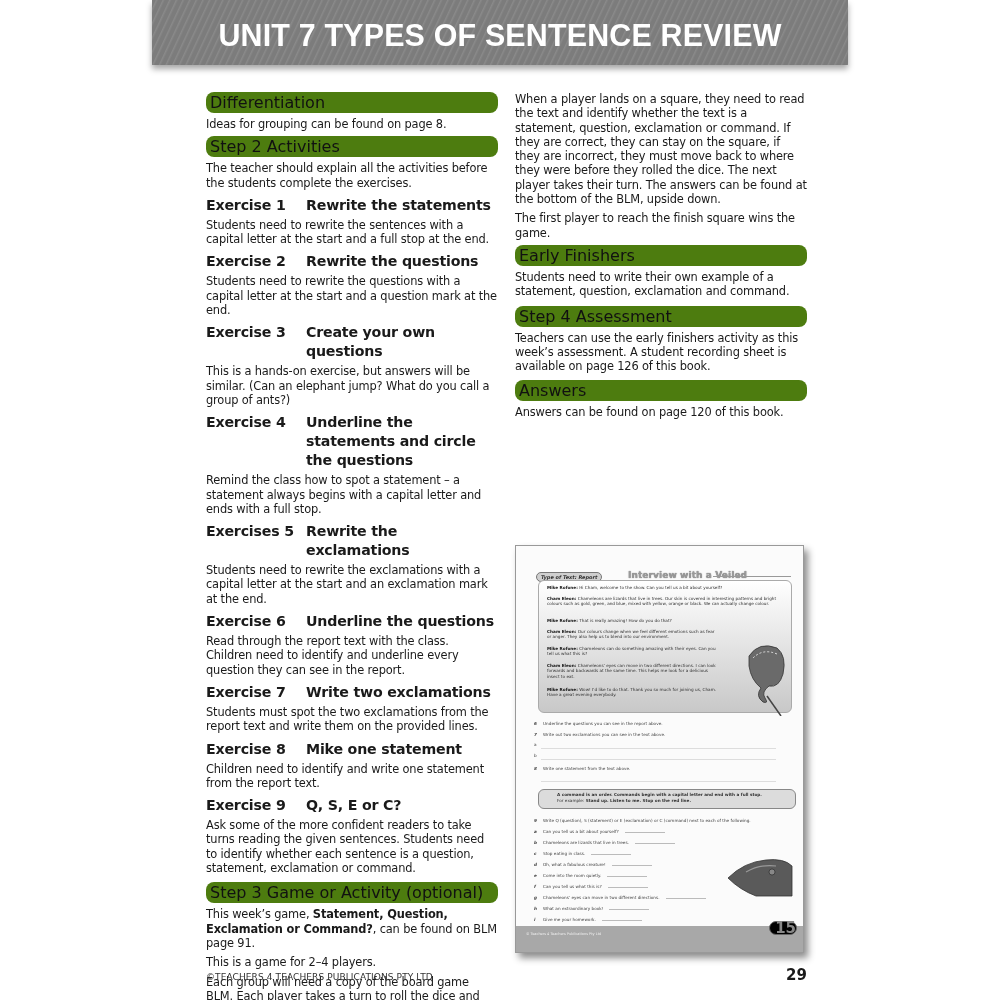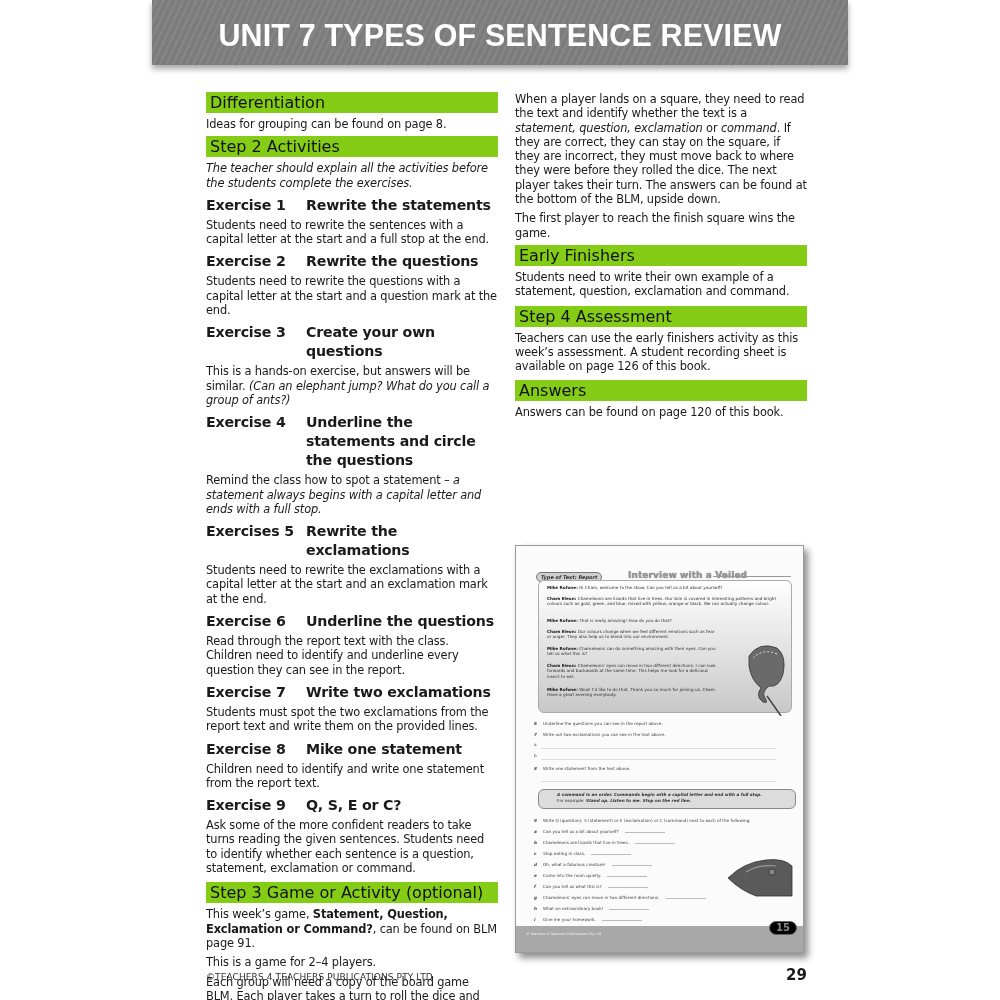--- a/index.html
+++ b/index.html
@@ -5,23 +5,23 @@
   html, body { margin:0; padding:0; background:#ffffff; }
   body { width:1000px; height:1000px; position:relative; overflow:hidden; font-family:"DejaVu Sans", sans-serif; color:#1a1a1a; }
   .banner { position:absolute; left:152px; top:0; width:696px; height:65px;
     background: repeating-linear-gradient(115deg, #7c7c7c 0px, #7c7c7c 3px, #8a8a8a 4px, #7c7c7c 6px);
     box-shadow: 0 4px 6px rgba(0,0,0,0.35); }
   .banner h1 { margin:0; position:absolute; left:0; right:0; top:18px; text-align:center; color:#fff;
     font-family:"Liberation Sans", sans-serif; font-weight:bold; font-size:31px; letter-spacing:0.2px; transform:scaleX(0.98); }
   .col { position:absolute; top:92px; }
   .left { left:206px; width:292px; }
   .right { left:515px; width:292px; }
-  .sec { background:#84cc16; font-size:16px; padding:1px 3px 1px 4px; margin:0 0 4px 0; line-height:19px; font-family:"DejaVu Sans", sans-serif; color:#111; }
+  .sec { background:#4d7c0f; font-size:16px; padding:1px 3px 1px 4px; margin:0 0 4px 0; line-height:19px; font-family:"DejaVu Sans", sans-serif; color:#111;border-radius:8px; }
   p { margin:0 0 5px 0; font-size:11.4px; line-height:14.3px; font-family:"DejaVu Sans", sans-serif; letter-spacing:-0.15px; }
-  .it { font-style:italic; }
+  .it { }
   .ex { display:flex; font-weight:bold; font-size:14.2px; line-height:19px; margin:6px 0 3px 0; font-family:"DejaVu Sans", sans-serif; letter-spacing:-0.2px; }
   .ex .num { width:100px; flex:none; }
   .ex .ttl { flex:1; }
   .footer-left { position:absolute; left:206px; top:972px; font-size:9px; color:#333; letter-spacing:0.1px; }
   .page-num { position:absolute; left:786px; top:966px; font-size:15px; font-weight:bold; }
   
   .thumb { position:absolute; left:515px; top:545px; width:287px; height:406px; background:#fbfbfb; border:1px solid #999;
     box-shadow: 4px 5px 7px rgba(0,0,0,0.45); font-family:"DejaVu Sans", sans-serif; color:#333; overflow:hidden; }
   .t-tag { position:absolute; left:20px; top:26px; font-size:5px; font-style:italic; font-weight:bold; background:#cfcfcf; border:1px solid #777; border-radius:6px; padding:1px 4px; }
   .t-title { position:absolute; left:80px; top:24px; font-size:9px; font-weight:bold; color:#9a9a9a; letter-spacing:0.1px; text-shadow:0 0 1px #555;padding-left:32px; }
@@ -31,21 +31,21 @@
   .t-line { position:absolute; left:8px; font-size:4.2px; line-height:5.3px; color:#333; width:170px; }
   .t-line b { font-weight:bold; color:#111; }
   .cham { position:absolute; left:200px; top:55px; width:50px; height:80px; }
   .q { position:absolute; left:18px; font-size:4.2px; line-height:5px; color:#444; }
   .q .n { display:inline-block; width:9px; font-weight:bold; font-style:italic; }
   .ans-line { display:inline-block; border-bottom:1px solid #bbb; width:40px; height:3px; margin-left:6px; }
   .rule { position:absolute; left:25px; width:235px; height:1px; background:#ddd; }
   .cmd-box { position:absolute; left:22px; top:243px; width:258px; height:20px; border:1px solid #888; border-radius:6px; background:#dcdcdc; font-size:4.2px; line-height:5.5px; padding:2px 0 0 18px; box-sizing:border-box; }
   .t-foot { position:absolute; left:0; bottom:0; width:100%; height:26px; background:#a8a8a8; }
   .t-foot .copy { position:absolute; left:10px; top:6px; font-size:3.5px; color:#eee; }
-  .t-foot .pg { position:absolute; right:6px; top:-5px; width:26px; height:12px; border:1px solid #666; border-radius:7px; background:#000000; font-size:10px; font-weight:bold; text-align:center; line-height:12px; color:#888; }
+  .t-foot .pg { position:absolute; right:6px; top:-5px; width:26px; height:12px; border:1px solid #666; border-radius:7px; background:#000000; font-size:15px; font-weight:bold; text-align:right; line-height:12px; color:#888; }
   .cham2 { position:absolute; left:210px; top:310px; width:68px; height:42px; }
 </style>
 </head>
 <body>
 
 <div class="banner">
   <h1>UNIT 7  TYPES OF SENTENCE REVIEW</h1>
 </div>
 
 <div class="col left">

